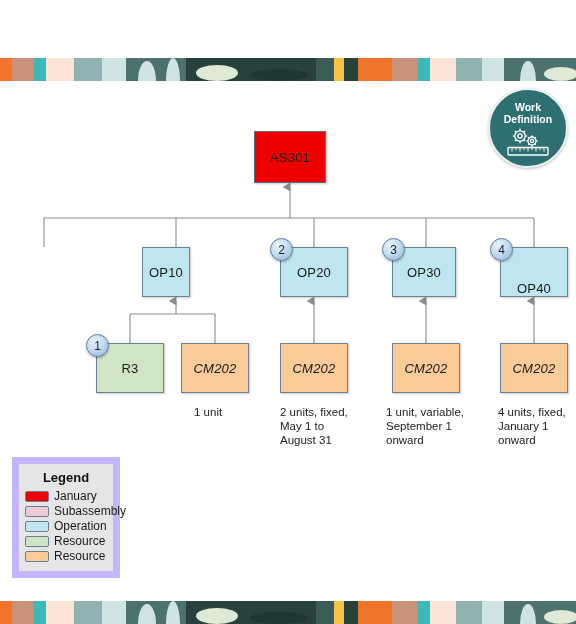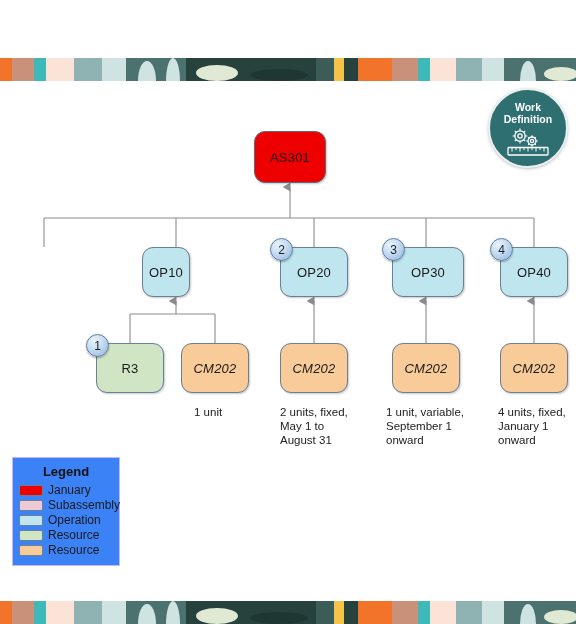--- a/index.html
+++ b/index.html
@@ -60,21 +60,21 @@
     width: 576px;
     height: 520px;
     overflow: visible;
   }
 
   
   .node {
     position: absolute;
     box-sizing: border-box;
     border: 1px solid #6b7f96;
-    border-radius: 11px;
+    border-radius: 0;
     display: flex;
     align-items: center;
     justify-content: center;
     font-size: 13px;
     color: #1a1a1a;
     letter-spacing: 0.2px;
     box-shadow: 1px 1px 2px rgba(0,0,0,0.22);
   }
   .node.assembly     { background: #ee0000; border-color: #5a6b80; }
   .node.subassembly  { background: #edcbd6; }
@@ -108,22 +108,22 @@
     white-space: pre-line;
   }
 
   
   .legend {
     position: absolute;
     left: 12px;
     top: 457px;
     width: 108px;
     box-sizing: border-box;
-    border: 1px solid #c4b5fd;
-    background: #3b82f6;
+    border: 7px solid #c4b5fd;
+    background: #e5e5e5;
     padding: 6px 6px 7px 6px;
   }
   .legend-title {
     text-align: center;
     font-size: 13px;
     font-weight: bold;
     color: #111111;
     margin-bottom: 4px;
   }
   .legend-row {
@@ -241,25 +241,25 @@
 
 
   <div class="node operation" style="left:142px;top:166px;width:48px;height:50px;">
     <span>OP10</span>
   </div>
 
   <div class="node operation" style="left:280px;top:166px;width:68px;height:50px;">
     <span>OP20</span>
   </div>
 
-  <div class="node operation" style="left:392px;top:166px;width:72px;height:50px;">
+  <div class="node operation" style="left:392px;top:166px;width:64px;height:50px;">
     <span>OP30</span>
   </div>
 
-  <div class="node operation" style="left:500px;top:166px;width:68px;height:50px;">
+  <div class="node operation" style="left:500px;top:166px;width:68px;height:50px;align-items:flex-end;">
     <span>OP40</span>
   </div>
 
   <div class="node resource" style="left:96px;top:262px;width:68px;height:50px;">
     <span>R3</span>
   </div>
 
   <div class="node component" style="left:181px;top:262px;width:68px;height:50px;">
     <span>CM202</span>
   </div>

